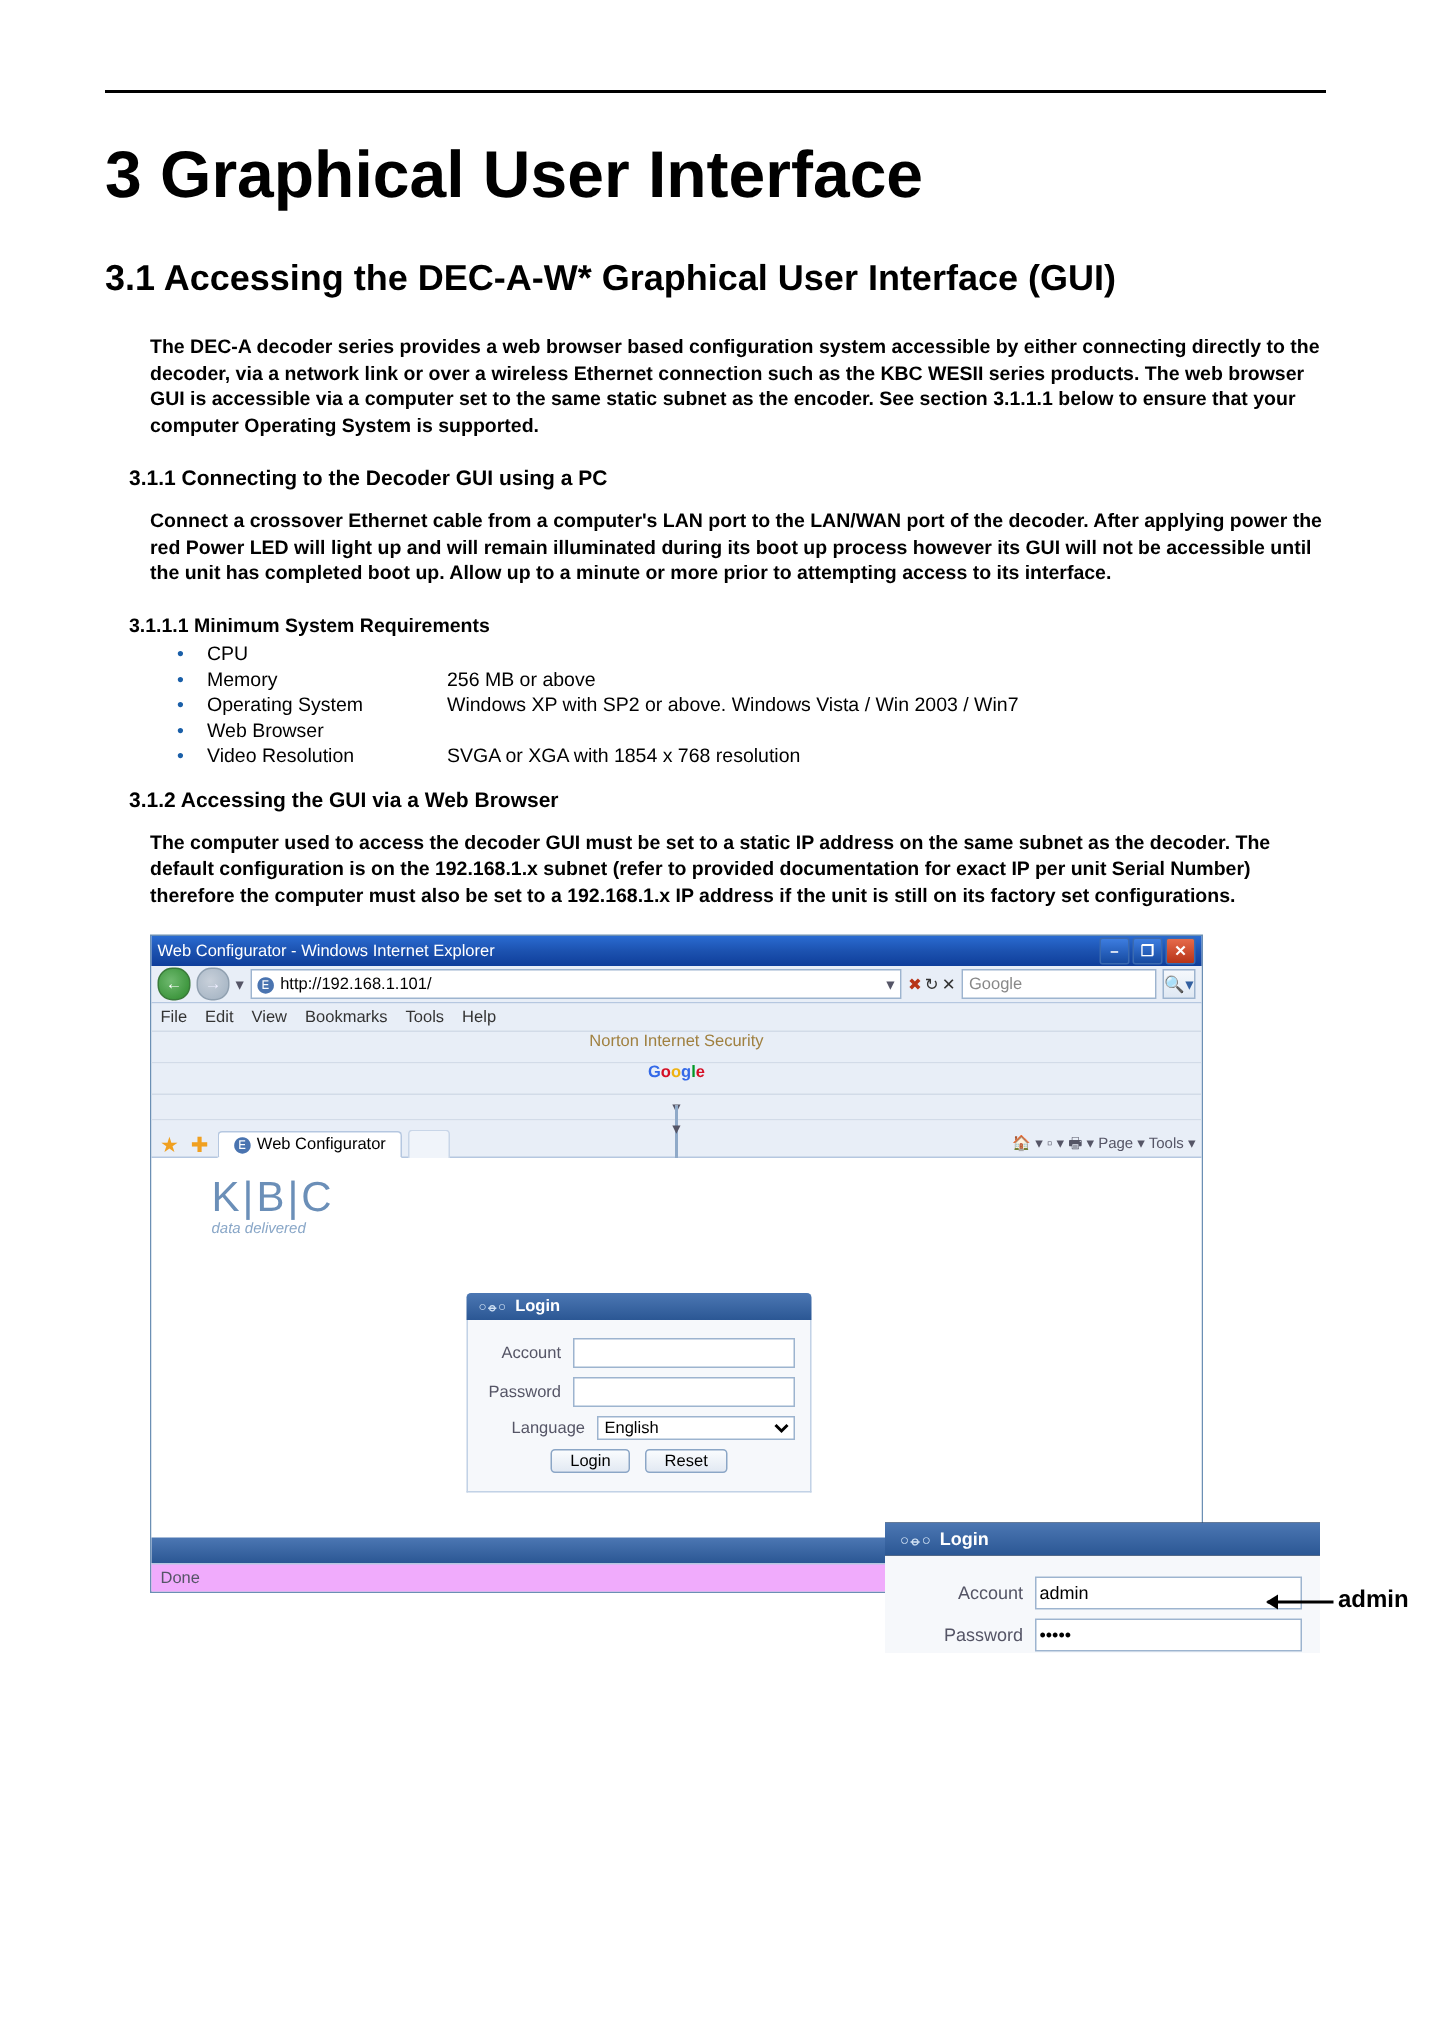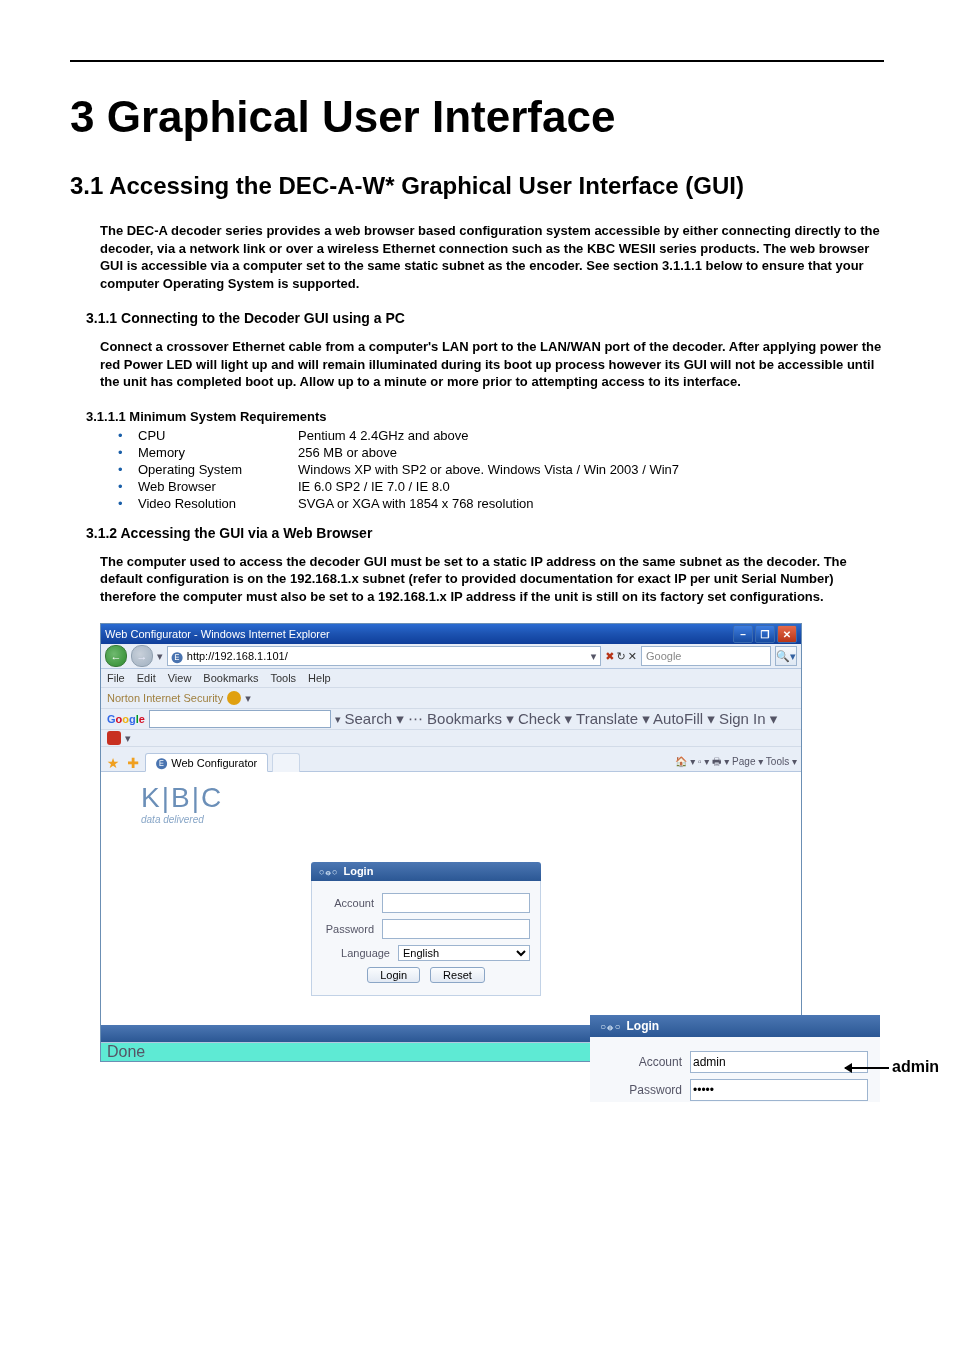--- a/index.html
+++ b/index.html
@@ -151,24 +151,25 @@
     padding: 0 6px;
     font-size: 11px;
     color: #333;
   }
   .ie-extrarow {
     height: 20px;
     background: #e8eef7;
     border-bottom: 1px solid #d2dbe8;
     display: flex;
     align-items: center;
-    gap: 4px;
+    gap: 16px;
     padding: 0 6px;
     font-size: 11px;
     color: #333;
+    flex-direction: column;
   }
   .google-logo { font-weight:bold; }
   .google-logo .g1{color:#3369e8}.google-logo .g2{color:#d50f25}.google-logo .g3{color:#eeb211}.google-logo .g4{color:#3369e8}.google-logo .g5{color:#009925}.google-logo .g6{color:#d50f25}
   .gsrch { flex:0 0 180px; height:16px; border:1px solid #8fa9c8; background:#fff; }
   .gtool { color:#556; font-size:15px; display:flex; gap:6px; align-items:center; flex:1; }
   .ie-tabrow {
     height: 24px;
     background: #e8eef7;
     border-bottom: 1px solid #b5c7e0;
     display:flex;align-items:flex-end;padding:0 4px;gap:4px;
@@ -232,21 +233,21 @@
   .login-btns button{
     font-size:11px;padding:1px 12px;
     background:linear-gradient(to bottom,#fafcfe,#e2e9f3);
     border:1px solid #8ba6c6;border-radius:3px;
   }
   .kbc-footer{
     background:linear-gradient(to bottom,#4c77b3,#2b5794);
     color:#cde0f5;font-size:10px;text-align:right;
     padding:3px 10px;
   }
-  .ie-status{height:18px;background:#5eead4;border-top:1px solid #b5c7e0;font-size:16px;color:#556;padding:0 6px;display:flex;align-items:center;}
+  .ie-status{height:18px;background:#f0abfc;border-top:1px solid #b5c7e0;font-size:11px;color:#556;padding:0 6px;display:flex;align-items:center;}
   
   .login-inset{
     position:absolute;
     width:290px;
     background:#000;
     padding:0;
   }
   .login-inset .login-head2{
     background: linear-gradient(to bottom,#4c77b3,#2b5794);
     color:#fff;font-weight:bold;font-size:12px;
@@ -295,36 +296,34 @@
   <h3 class="subsection">3.1.1 Connecting to the Decoder GUI using a PC</h3>
 
   <p class="body">Connect a crossover Ethernet cable from a computer's LAN port to the LAN/WAN port of the decoder. After applying power the red Power LED will light up and will remain illuminated during its boot up process however its GUI will not be accessible until the unit has completed boot up. Allow up to a minute or more prior to attempting access to its interface.</p>
 
   <h4 class="subsubsection">3.1.1.1 Minimum System Requirements</h4>
 
   <div class="req-table">
     <div class="req-row">
       <div class="req-bullet">•</div>
       <div class="req-label">CPU</div>
-      <div class="req-value">Pentium 4 2.4GHz and above</div>
     </div>
     <div class="req-row">
       <div class="req-bullet">•</div>
       <div class="req-label">Memory</div>
       <div class="req-value">256 MB or above</div>
     </div>
     <div class="req-row">
       <div class="req-bullet">•</div>
       <div class="req-label">Operating System</div>
       <div class="req-value">Windows XP with SP2 or above. Windows Vista / Win 2003 / Win7</div>
     </div>
     <div class="req-row">
       <div class="req-bullet">•</div>
       <div class="req-label">Web Browser</div>
-      <div class="req-value">IE 6.0 SP2 / IE 7.0 / IE 8.0</div>
     </div>
     <div class="req-row">
       <div class="req-bullet">•</div>
       <div class="req-label">Video Resolution</div>
       <div class="req-value">SVGA or XGA with 1854 x 768 resolution</div>
     </div>
   </div>
 
   <h3 class="subsection" style="margin-top:14px;">3.1.2 Accessing the GUI via a Web Browser</h3>
 

